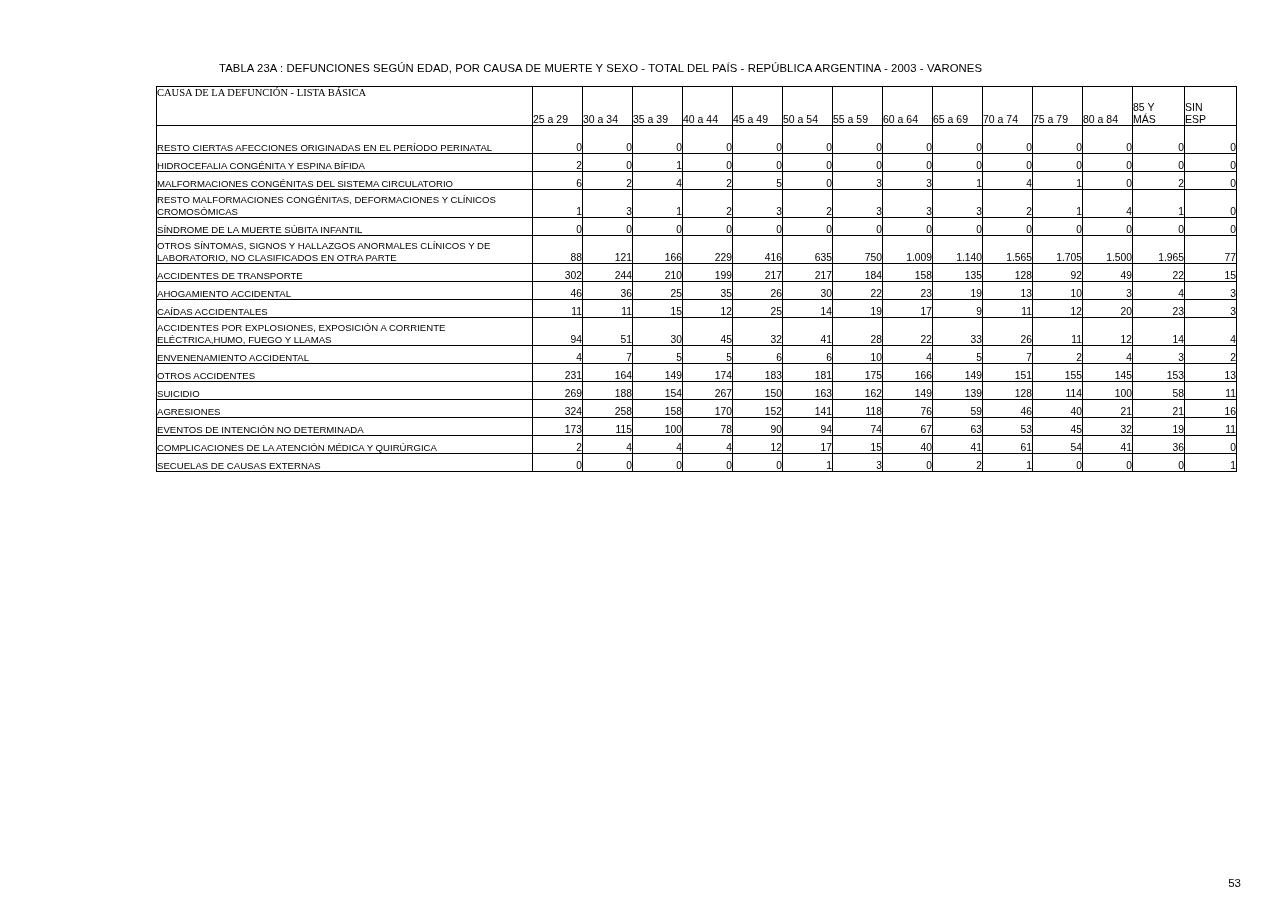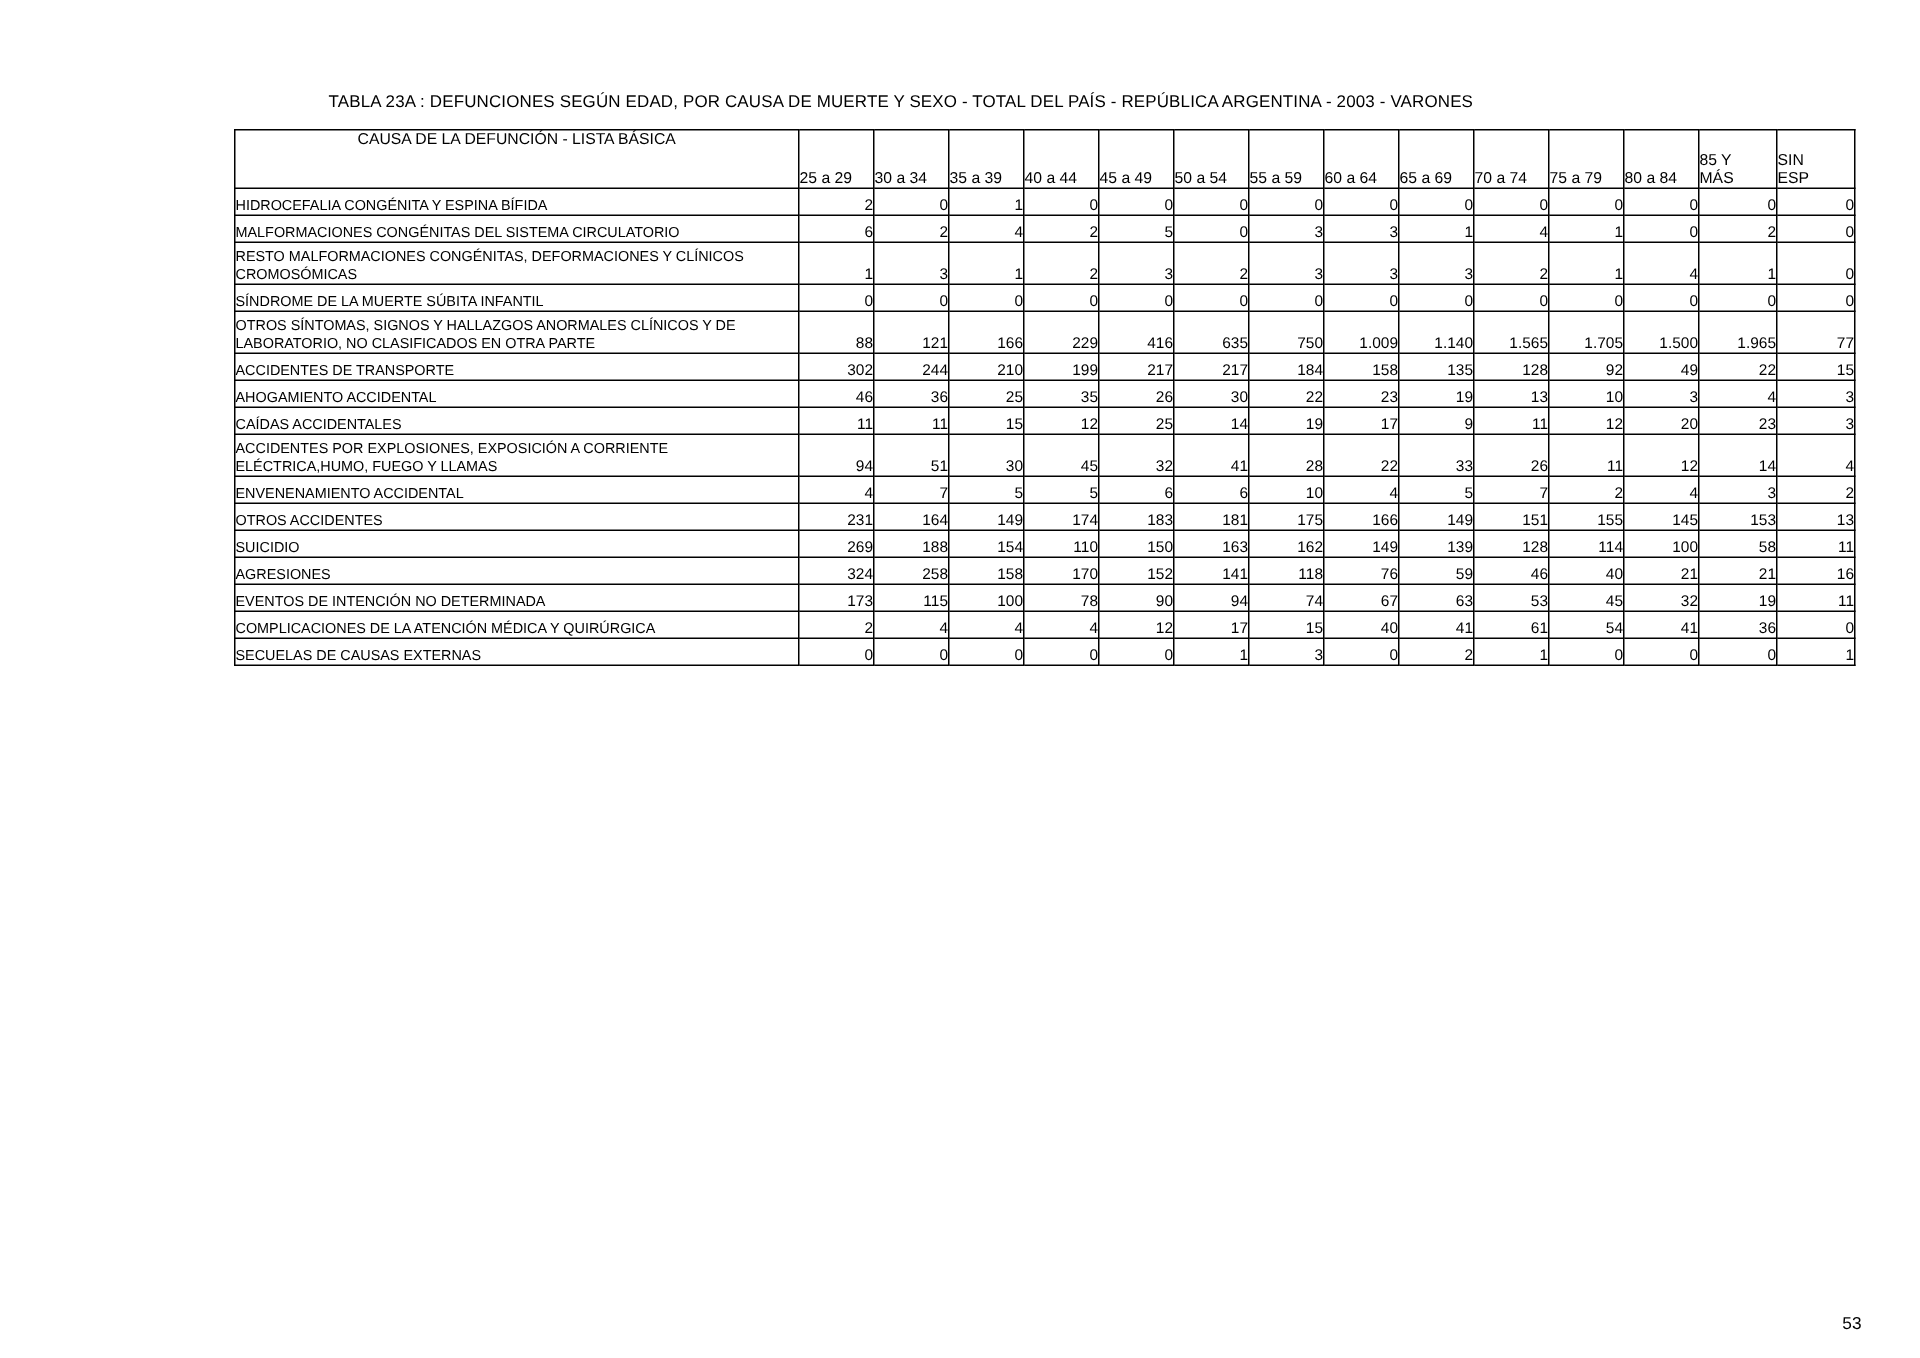--- a/index.html
+++ b/index.html
@@ -49,22 +49,23 @@
   
   thead th {
     font-weight: normal;
     text-align: left;
     vertical-align: top;
     font-size: 10.5px;
     padding: 3px 2px 2px 2px;
     height: 38px;
   }
   thead th.cause-head {
-    text-align: center;
+    text-align: left;
     vertical-align: top;
+    font-family: Liberation Serif, serif;
   }
   
   td.cause {
     text-align: left;
     padding: 2px 3px 2px 4px;
     vertical-align: top;
     font-size: 9.6px;
     line-height: 11.5px;
   }
   td.num {
@@ -123,20 +124,37 @@
           <th>60 a 64</th>
           <th>65 a 69</th>
           <th>70 a 74</th>
           <th>75 a 79</th>
           <th>80 a 84</th>
           <th>85 Y<br>MÁS</th>
           <th>SIN<br>ESP</th>
         </tr>
       </thead>
       <tbody id="table-body">
+      <tr class="r-tall">
+            <td class="cause">RESTO CIERTAS AFECCIONES ORIGINADAS EN EL PERÍODO PERINATAL</td>
+            <td class="num">0</td>
+            <td class="num">0</td>
+            <td class="num">0</td>
+            <td class="num">0</td>
+            <td class="num">0</td>
+            <td class="num">0</td>
+            <td class="num">0</td>
+            <td class="num">0</td>
+            <td class="num">0</td>
+            <td class="num">0</td>
+            <td class="num">0</td>
+            <td class="num">0</td>
+            <td class="num">0</td>
+            <td class="num">0</td>
+          </tr>
           <tr class="r-short">
             <td class="cause">HIDROCEFALIA CONGÉNITA Y ESPINA BÍFIDA</td>
             <td class="num">2</td>
             <td class="num">0</td>
             <td class="num">1</td>
             <td class="num">0</td>
             <td class="num">0</td>
             <td class="num">0</td>
             <td class="num">0</td>
             <td class="num">0</td>
@@ -315,21 +333,21 @@
             <td class="num">155</td>
             <td class="num">145</td>
             <td class="num">153</td>
             <td class="num">13</td>
           </tr>
           <tr class="r-short">
             <td class="cause">SUICIDIO</td>
             <td class="num">269</td>
             <td class="num">188</td>
             <td class="num">154</td>
-            <td class="num">110</td>
+            <td class="num">267</td>
             <td class="num">150</td>
             <td class="num">163</td>
             <td class="num">162</td>
             <td class="num">149</td>
             <td class="num">139</td>
             <td class="num">128</td>
             <td class="num">114</td>
             <td class="num">100</td>
             <td class="num">58</td>
             <td class="num">11</td>

